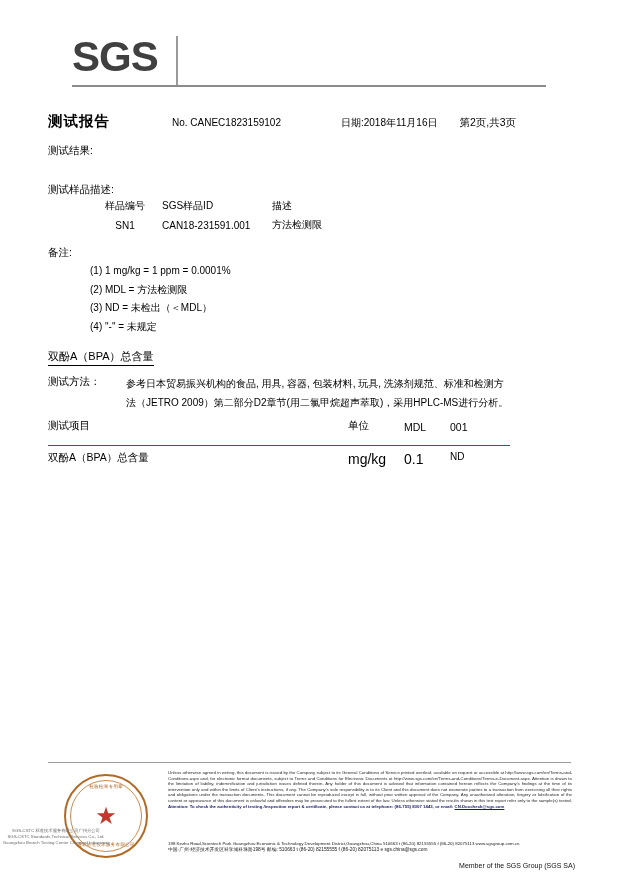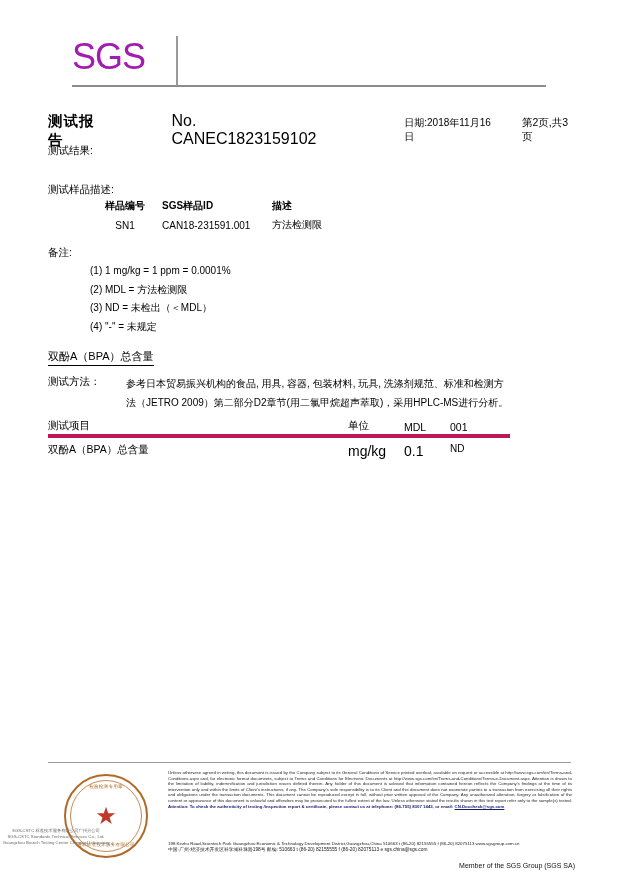--- a/index.html
+++ b/index.html
@@ -21,24 +21,24 @@
 
   
   .logo-block {
     position: absolute;
     left: 72px;
     top: 36px;
     width: 110px;
   }
   .logo-text {
     font-family: "Liberation Sans", sans-serif;
-    font-weight: normal;
-    font-size: 36px;
+    font-weight: bold;
+    font-size: 42px;
     letter-spacing: -1px;
-    color: #a21caf;
+    color: #404040;
     line-height: 42px;
   }
   .logo-rule {
     position: absolute;
     left: 72px;
     top: 85px;
     width: 474px;
     height: 2px;
     background: #8c8c8c;
   }
@@ -59,21 +59,21 @@
     width: 530px;
     display: flex;
     align-items: baseline;
   }
   .doc-title {
     font-size: 14.5px;
     font-weight: bold;
     letter-spacing: 1px;
   }
   .title-mid {
-    font-size: 16px;
+    font-size: 10px;
     margin-left: 62px;
   }
   .title-right {
     font-size: 10px;
     margin-left: 60px;
   }
   .title-pages {
     font-size: 10.5px;
     margin-left: 22px;
   }
@@ -91,21 +91,21 @@
 
   
   .sample-table {
     position: absolute;
     left: 88px;
     top: 199px;
     font-size: 10px;
   }
   .sample-table table { border-collapse: collapse; }
   .sample-table th {
-    font-weight: bold;
+    font-weight: normal;
     text-align: left;
     padding: 0 0 5px 0;
     white-space: nowrap;
     margin-top: 27px;
   }
   .sample-table td {
     padding: 0;
     white-space: nowrap;
     font-size: 10px;
   }
@@ -160,22 +160,22 @@
     top: 419px;
     width: 498px;
     font-size: 10.5px;
   }
   .res-head {
     display: flex;
     align-items: flex-end;
   }
   .res-head .h-item {
     flex: 0 0 auto;
-    border-bottom: 4px solid #be185d;
-    padding-bottom: 1px;
+    border-bottom: 1px solid #be185d;
+    padding-bottom: 12px;
     white-space: nowrap;
   }
   .h-test   { width: 300px; }
   .h-unit   { width: 56px; text-align: left; }
   .h-mdl    { width: 46px; text-align: left; }
   .h-s1     { width: 60px; text-align: left; }
 
   .res-row {
     display: flex;
     margin-top: 5px;

